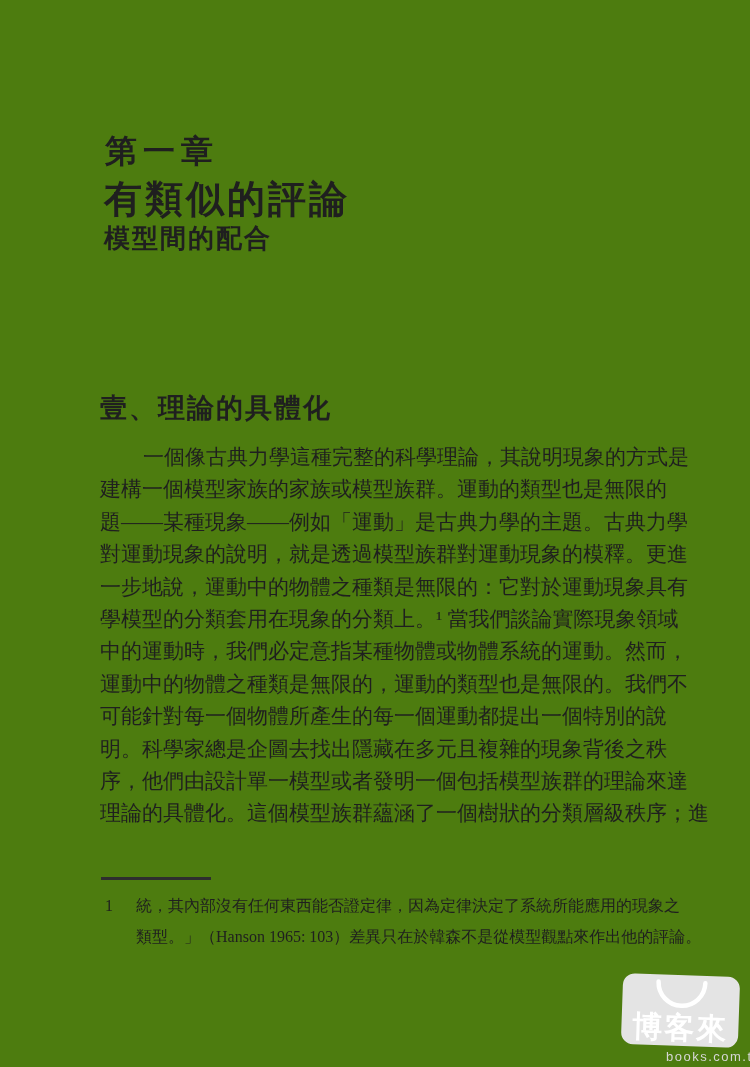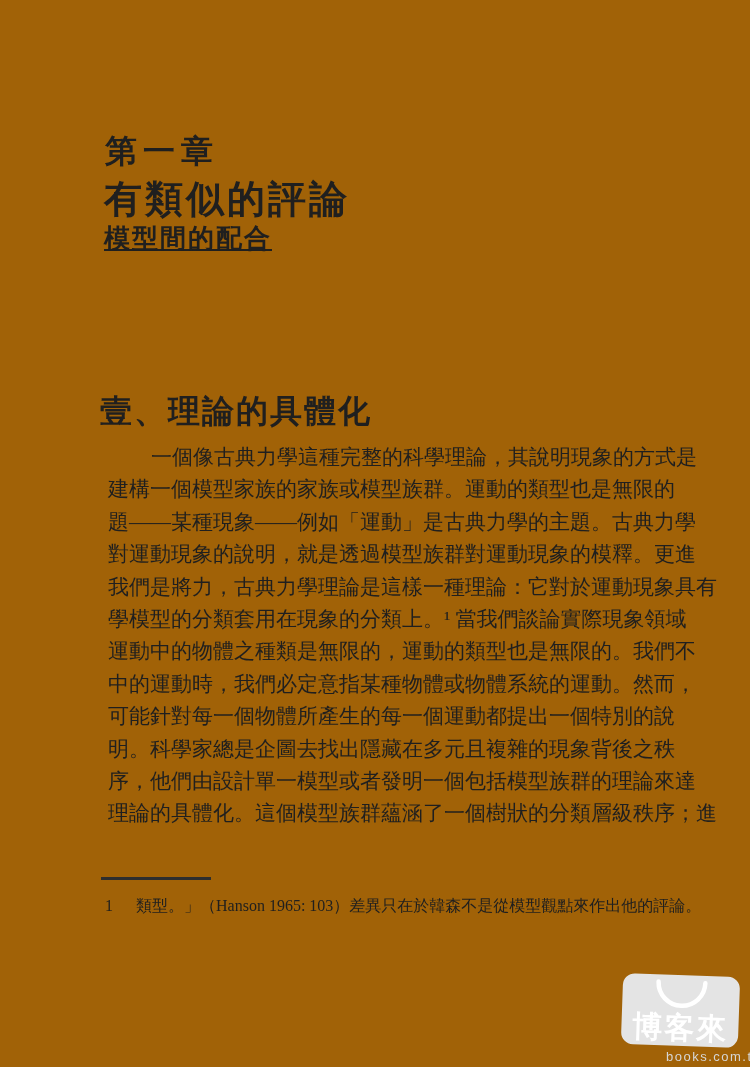--- a/index.html
+++ b/index.html
@@ -1,41 +1,41 @@
 <!DOCTYPE html>
 <html><head>
 <meta charset="utf-8">
 <style>
   html,body{margin:0;padding:0;background:#ffffff;}
   .page{
     position:relative;
     width:750px;height:1067px;
-    background:#a16207;
+    background:#4d7c0f;
     overflow:hidden;
     font-family:"Liberation Serif","DejaVu Serif",serif;
     color:#1f1f1f;
   }
   .chapter-number{
     position:absolute;left:105px;top:130px;
     font-size:32px;font-weight:700;letter-spacing:6px;
   }
   .chapter-title{
     position:absolute;left:104px;top:174px;
     font-size:38px;font-weight:700;letter-spacing:3px;
   }
   .chapter-subtitle{
     position:absolute;left:104px;top:221px;
-    font-size:26px;font-weight:700;letter-spacing:2px;text-decoration:underline;
+    font-size:26px;font-weight:700;letter-spacing:2px;
   }
   .section-heading{
     position:absolute;left:100px;top:390px;
-    font-size:32px;font-weight:700;letter-spacing:2px;
+    font-size:27px;font-weight:700;letter-spacing:2px;
   }
   .body-block{
-    position:absolute;left:108px;top:441px;width:560px;
+    position:absolute;left:100px;top:441px;width:560px;
     font-size:21px;line-height:32.4px;
   }
   .body-line{
     text-align:justify;
     text-align-last:justify;
     height:32.4px;white-space:nowrap;
   }
   .body-line.indent{padding-left:43px;}
   .footnote-rule{
     position:absolute;left:101px;top:877px;
@@ -88,34 +88,35 @@
   <div class="chapter-title">有類似的評論</div>
   <div class="chapter-subtitle">模型間的配合</div>
 
   <div class="section-heading">壹、理論的具體化</div>
 
   <div class="body-block">
     <div class="body-line indent">一個像古典力學這種完整的科學理論，其說明現象的方式是</div>
     <div class="body-line">建構一個模型家族的家族或模型族群。運動的類型也是無限的</div>
     <div class="body-line">題——某種現象——例如「運動」是古典力學的主題。古典力學</div>
     <div class="body-line">對運動現象的說明，就是透過模型族群對運動現象的模釋。更進</div>
-    <div class="body-line">我們是將力，古典力學理論是這樣一種理論：它對於運動現象具有</div>
+    <div class="body-line">一步地說，運動中的物體之種類是無限的：它對於運動現象具有</div>
     <div class="body-line">學模型的分類套用在現象的分類上。¹ 當我們談論實際現象領域</div>
+    <div class="body-line">中的運動時，我們必定意指某種物體或物體系統的運動。然而，</div>
     <div class="body-line">運動中的物體之種類是無限的，運動的類型也是無限的。我們不</div>
-    <div class="body-line">中的運動時，我們必定意指某種物體或物體系統的運動。然而，</div>
     <div class="body-line">可能針對每一個物體所產生的每一個運動都提出一個特別的說</div>
     <div class="body-line">明。科學家總是企圖去找出隱藏在多元且複雜的現象背後之秩</div>
     <div class="body-line">序，他們由設計單一模型或者發明一個包括模型族群的理論來達</div>
     <div class="body-line">理論的具體化。這個模型族群蘊涵了一個樹狀的分類層級秩序；進</div>
   </div>
 
   <div class="footnote-rule"></div>
 
   <div class="footnote-block">
     <span class="footnote-marker">1</span>
+    <div class="footnote-line">統，其內部沒有任何東西能否證定律，因為定律決定了系統所能應用的現象之</div>
     <div class="footnote-line">類型。」（Hanson 1965: 103）差異只在於韓森不是從模型觀點來作出他的評論。</div>
   </div>
 
   <div class="watermark">
     <div class="wm-bag">
       <svg class="wm-arc" viewBox="0 0 60 34" xmlns="http://www.w3.org/2000/svg">
         <path d="M4 3 a 26 26 0 0 0 52 0" fill="none" stroke="#ffffff" stroke-width="5" stroke-linecap="round"></path>
       </svg>
       <div class="wm-brand">博客來</div>
     </div>

